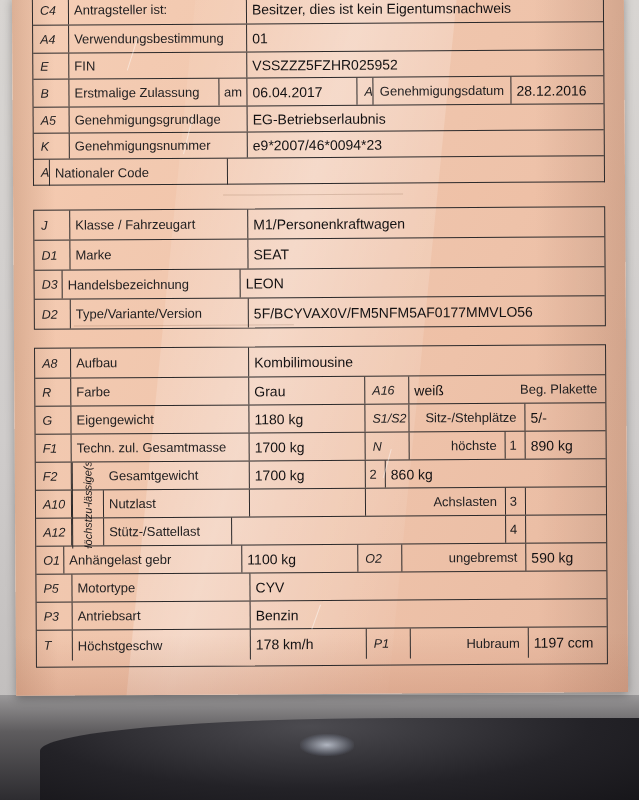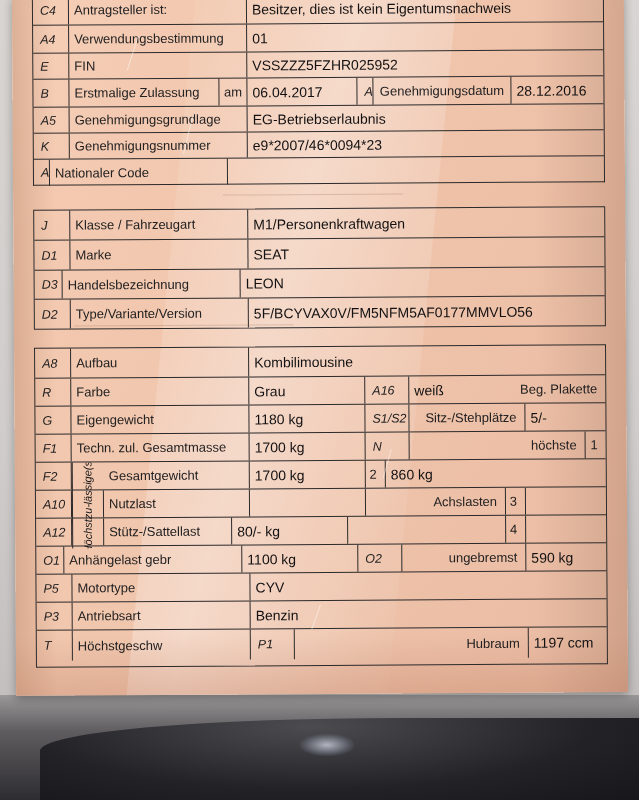--- a/index.html
+++ b/index.html
@@ -263,20 +263,21 @@
       <div class="cell value nb" style="width:80px">5/-</div>
     </div>
 
     <div class="row" style="height:28px">
       <div class="cell code" style="width:36px">F1</div>
       <div class="cell label" style="width:178px">Techn. zul. Gesamtmasse</div>
       <div class="cell value" style="width:116px">1700  kg</div>
       <div class="cell code" style="width:44px">N</div>
       <div class="cell label right" style="flex:1">höchste</div>
       <div class="cell label right" style="width:20px">1</div>
+      <div class="cell value nb" style="width:80px">890 kg</div>
     </div>
 
     <div class="row" style="height:28px">
       <div class="cell code" style="width:36px">F2</div>
       <div class="cell vert" style="width:32px;border-right:1.4px solid #2c2a2b;height:86px;align-self:flex-start;">
         <span>Höchstzu-</span>
         <span>lässige(s)</span>
       </div>
       <div class="cell label" style="width:146px">Gesamtgewicht</div>
       <div class="cell value" style="width:116px">1700  kg</div>
@@ -291,21 +292,20 @@
       <div class="cell value" style="width:116px"></div>
       <div class="cell label right" style="flex:1">Achslasten</div>
       <div class="cell label right" style="width:20px">3</div>
       <div class="cell value nb" style="width:80px"></div>
     </div>
 
     <div class="row" style="height:28px">
       <div class="cell code" style="width:36px">A12</div>
       <div class="cell" style="width:32px"></div>
       <div class="cell label" style="width:128px">Stütz-/Sattellast</div>
-      <div class="cell value" style="width:116px">80/- kg</div>
       <div class="cell label right" style="flex:1"></div>
       <div class="cell label right" style="width:20px">4</div>
       <div class="cell value nb" style="width:80px"></div>
     </div>
 
     <div class="row" style="height:28px">
       <div class="cell code" style="width:28px">O1</div>
       <div class="cell label" style="width:178px">Anhängelast gebr</div>
       <div class="cell value" style="width:116px">1100 kg</div>
       <div class="cell code" style="width:44px">O2</div>
@@ -321,20 +321,21 @@
 
     <div class="row" style="height:28px">
       <div class="cell code" style="width:36px">P3</div>
       <div class="cell label" style="width:178px">Antriebsart</div>
       <div class="cell value nb" style="flex:1">Benzin</div>
     </div>
 
     <div class="row" style="height:30px">
       <div class="cell code" style="width:36px">T</div>
       <div class="cell label" style="width:178px">Höchstgeschw</div>
+      <div class="cell value" style="width:116px">178 km/h</div>
       <div class="cell code" style="width:44px">P1</div>
       <div class="cell label right" style="flex:1">Hubraum</div>
       <div class="cell value nb" style="width:78px">1197 ccm</div>
     </div>
   </div>
 
   <div class="crease" style="left:120px; top:40px; width:1px; height:36px; transform:rotate(18deg);"></div>
   <div class="crease" style="left:175px; top:120px; width:1px; height:40px; transform:rotate(14deg);"></div>
   <div class="crease" style="left:372px; top:455px; width:1px; height:30px; transform:rotate(16deg);"></div>
   <div class="crease" style="left:300px; top:610px; width:1px; height:26px; transform:rotate(20deg);"></div>

